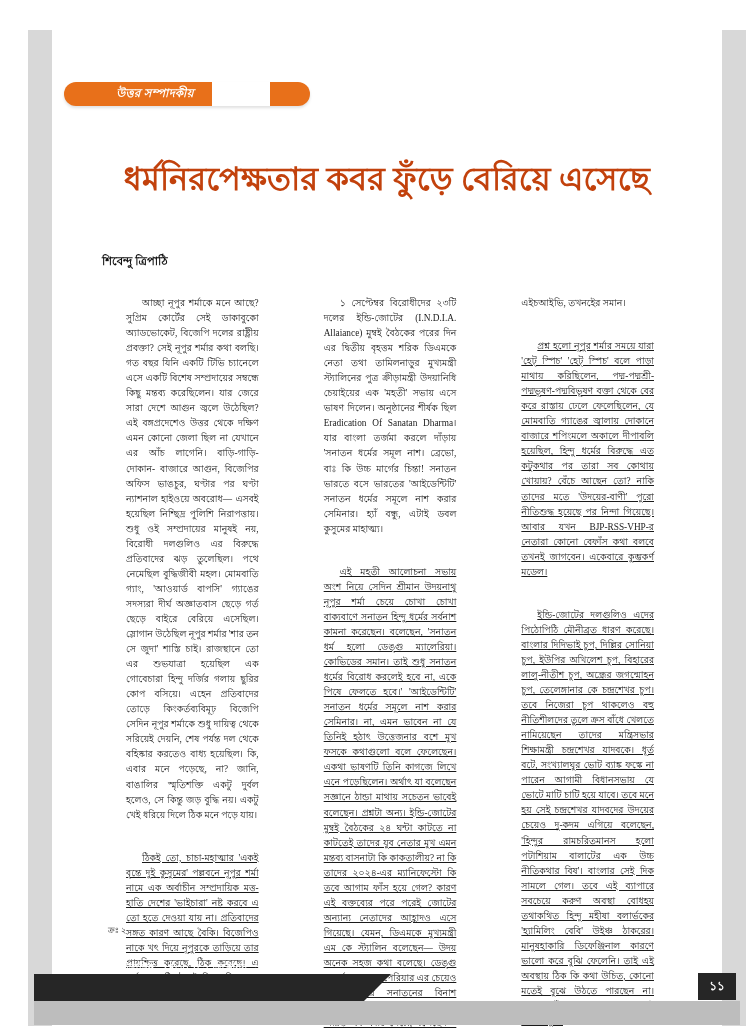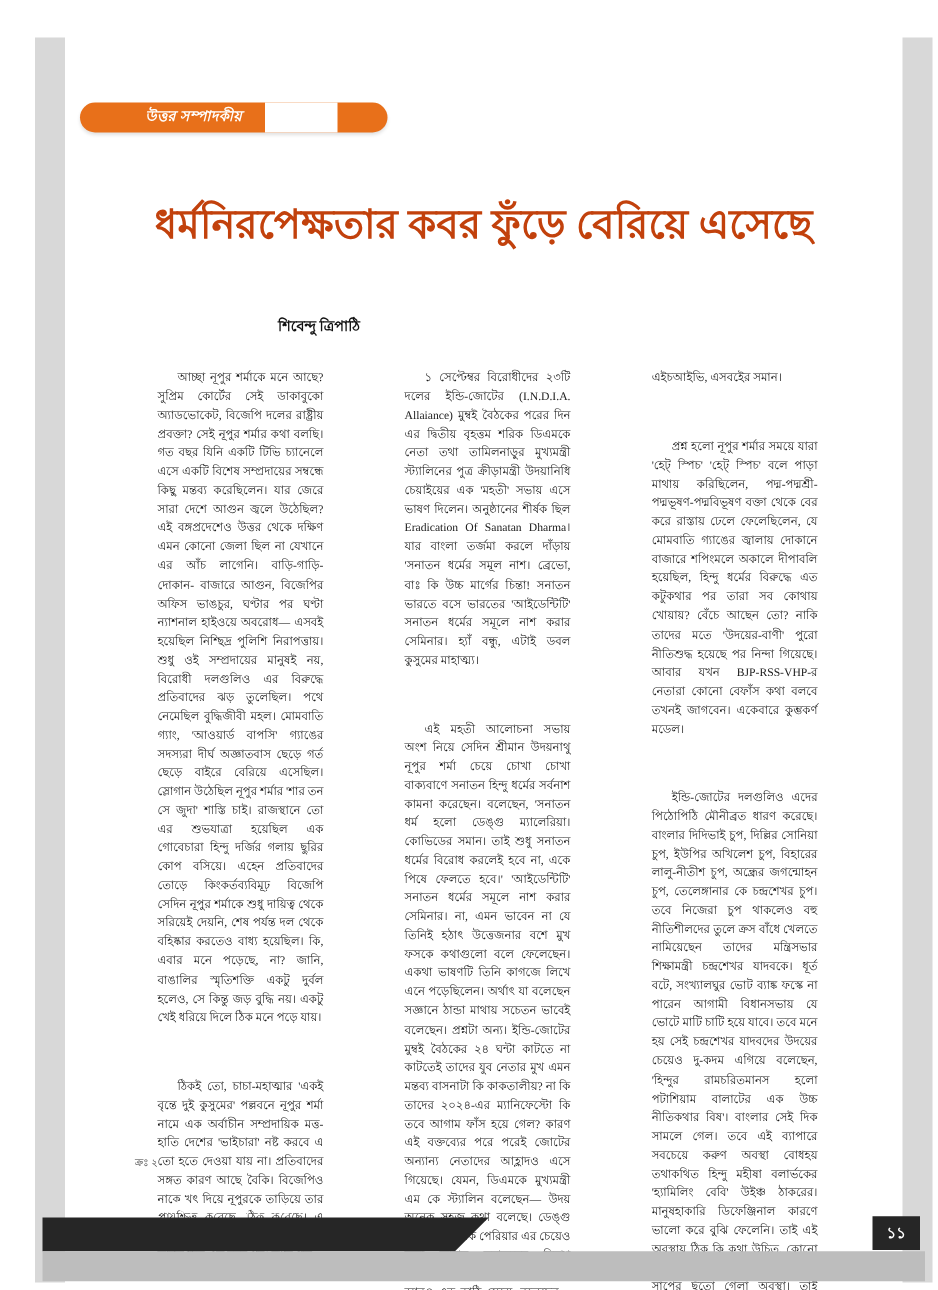--- a/index.html
+++ b/index.html
@@ -81,49 +81,50 @@
     letter-spacing: .2px;
     white-space: nowrap;
   }
 
   
   .byline {
     position: absolute;
     left: 78px;
     top: 229px;
     width: 210px;
-    text-align: right;
+    text-align: left;
     font-size: 11.5px;
     font-weight: bold;
     color: #111111;
   }
 
   
   .columns {
     position: absolute;
     left: 78px;
     top: 248px;
     width: 600px;
     height: 680px;
     display: flex;
     gap: 17px;
     align-items: flex-start;
+    justify-content: flex-end;
   }
   .col {
     width: 189px;
     font-size: 9.3px;
     line-height: 1.62;
     text-align: justify;
     text-justify: inter-word;
     color: #1a1a1a;
     hyphens: none;
   }
   .col p { margin: 0; text-indent: 16px; }
   .col p.no-indent { text-indent: 0; }
-  .col p + p { margin-top: 16px; }
+  .col p + p { margin-top: 4px; text-decoration: underline; }
 
   
   .jump-note {
     position: absolute;
     left: 84px;
     top: 900px;
     font-size: 8px;
     color: #333333;
   }
 
@@ -210,21 +211,21 @@
       <p>আচ্ছা নূপুর শর্মাকে মনে আছে? সুপ্রিম কোর্টের সেই ডাকাবুকো অ্যাডভোকেট, বিজেপি দলের রাষ্ট্রীয় প্রবক্তা? সেই নূপুর শর্মার কথা বলছি। গত বছর যিনি একটি টিভি চ্যানেলে এসে একটি বিশেষ সম্প্রদায়ের সম্বন্ধে কিছু মন্তব্য করেছিলেন। যার জেরে সারা দেশে আগুন জ্বলে উঠেছিল? এই বঙ্গপ্রদেশেও উত্তর থেকে দক্ষিণ এমন কোনো জেলা ছিল না যেখানে এর আঁচ লাগেনি। বাড়ি-গাড়ি-দোকান- বাজারে আগুন, বিজেপির অফিস ভাঙচুর, ঘণ্টার পর ঘণ্টা ন্যাশনাল হাইওয়ে অবরোধ— এসবই হয়েছিল নিশ্ছিদ্র পুলিশি নিরাপত্তায়। শুধু ওই সম্প্রদায়ের মানুষই নয়, বিরোধী দলগুলিও এর বিরুদ্ধে প্রতিবাদের ঝড় তুলেছিল। পথে নেমেছিল বুদ্ধিজীবী মহল। মোমবাতি গ্যাং, 'আওয়ার্ড বাপসি' গ্যাঙের সদস্যরা দীর্ঘ অজ্ঞাতবাস ছেড়ে গর্ত ছেড়ে বাইরে বেরিয়ে এসেছিল। স্লোগান উঠেছিল নূপুর শর্মার 'শার তন সে জুদা' শাস্তি চাই। রাজস্থানে তো এর শুভযাত্রা হয়েছিল এক গোবেচারা হিন্দু দর্জির গলায় ছুরির কোপ বসিয়ে। এহেন প্রতিবাদের তোড়ে কিংকর্তব্যবিমূঢ় বিজেপি সেদিন নূপুর শর্মাকে শুধু দায়িত্ব থেকে সরিয়েই দেয়নি, শেষ পর্যন্ত দল থেকে বহিষ্কার করতেও বাধ্য হয়েছিল। কি, এবার মনে পড়েছে, না? জানি, বাঙালির স্মৃতিশক্তি একটু দুর্বল হলেও, সে কিন্তু জড় বুদ্ধি নয়। একটু খেই ধরিয়ে দিলে ঠিক মনে পড়ে যায়।</p>
       <p>ঠিকই তো, চাচা-মহাত্মার 'একই বৃন্তে দুই কুসুমের' পল্লবনে নূপুর শর্মা নামে এক অর্বাচীন সম্প্রদায়িক মত্ত-হাতি দেশের 'ভাইচারা' নষ্ট করবে এ তো হতে দেওয়া যায় না। প্রতিবাদের সঙ্গত কারণ আছে বৈকি। বিজেপিও নাকে খৎ দিয়ে নূপুরকে তাড়িয়ে তার প্রায়শ্চিত্ত করেছে, ঠিক করেছে। এ পর্যন্ত সব ঠিকঠাকই ছিল। কিন্তু ছন্দ কাটল ঠিক এক বছর পর। যখন গত</p>
     </div>
 
     <div class="col">
       <p>১ সেপ্টেম্বর বিরোধীদের ২৩টি দলের ইন্ডি-জোটের (I.N.D.I.A. Allaiance) মুম্বই বৈঠকের পরের দিন এর দ্বিতীয় বৃহত্তম শরিক ডিএমকে নেতা তথা তামিলনাড়ুর মুখ্যমন্ত্রী স্ট্যালিনের পুত্র ক্রীড়ামন্ত্রী উদয়ানিধি চেয়াইয়ের এক 'মহতী' সভায় এসে ভাষণ দিলেন। অনুষ্ঠানের শীর্ষক ছিল Eradication Of Sanatan Dharma। যার বাংলা তর্জমা করলে দাঁড়ায় 'সনাতন ধর্মের সমূল নাশ। ব্রেভো, বাঃ কি উচ্চ মার্গের চিন্তা! সনাতন ভারতে বসে ভারতের 'আইডেন্টিটি' সনাতন ধর্মের সমূলে নাশ করার সেমিনার। হ্যাঁ বন্ধু, এটাই ডবল কুসুমের মাহাত্ম্য।</p>
       <p>এই মহতী আলোচনা সভায় অংশ নিয়ে সেদিন শ্রীমান উদয়নাথু নূপুর শর্মা চেয়ে চোখা চোখা বাক্যবাণে সনাতন হিন্দু ধর্মের সর্বনাশ কামনা করেছেন। বলেছেন, 'সনাতন ধর্ম হলো ডেঙ্গু ম্যালেরিয়া। কোভিডের সমান। তাই শুধু সনাতন ধর্মের বিরোধ করলেই হবে না, একে পিষে ফেলতে হবে।' 'আইডেন্টিটি' সনাতন ধর্মের সমূলে নাশ করার সেমিনার। না, এমন ভাবেন না যে তিনিই হঠাৎ উত্তেজনার বশে মুখ ফসকে কথাগুলো বলে ফেলেছেন। একথা ভাষণটি তিনি কাগজে লিখে এনে পড়েছিলেন। অর্থাৎ যা বলেছেন সজ্ঞানে ঠান্ডা মাথায় সচেতন ভাবেই বলেছেন। প্রশ্নটা অন্য। ইন্ডি-জোটের মুম্বই বৈঠকের ২৪ ঘন্টা কাটতে না কাটতেই তাদের যুব নেতার মুখ এমন মন্তব্য বাসনাটা কি কাকতালীয়? না কি তাদের ২০২৪-এর ম্যানিফেস্টো কি তবে আগাম ফাঁস হয়ে গেল? কারণ এই বক্তব্যের পরে পরেই জোটের অন্যান্য নেতাদের আহ্লাদও এসে গিয়েছে। যেমন, ডিএমকে মুখ্যমন্ত্রী এম কে স্ট্যালিন বলেছেন— উদয় অনেক সহজ কথা বলেছে। ডেঙ্গু আর্থেদের জনক পেরিয়ার এর চেয়েও কড়া ভাষায় সনাতনের বিনাশ চেয়েছেন। ওই দলেরই যি রাজা আরও এক কাঠি সেক্সে, বলেছেন— সনাতন শুধু ডেঙ্গু ম্যালেরিয়া বা করোনাই নয়, বরং এ হলো</p>
     </div>
 
     <div class="col">
-      <p class="no-indent">এইচআইভি, এসবইের সমান।</p>
+      <p class="no-indent">এইচআইভি, তখনইের সমান।</p>
       <p>প্রশ্ন হলো নূপুর শর্মার সময়ে যারা 'হেট্ স্পিচ' 'হেট্ স্পিচ' বলে পাড়া মাথায় করিছিলেন, পদ্ম-পদ্মশ্রী-পদ্মভূষণ-পদ্মবিভূষণ বক্তা থেকে বের করে রাস্তায় ঢেলে ফেলেছিলেন, যে মোমবাতি গ্যাঙের জ্বালায় দোকানে বাজারে শপিংমলে অকালে দীপাবলি হয়েছিল, হিন্দু ধর্মের বিরুদ্ধে এত কটুকথার পর তারা সব কোথায় খোয়ায়? বেঁচে আছেন তো? নাকি তাদের মতে 'উদয়ের-বাণী' পুরো নীতিশুদ্ধ হয়েছে পর নিন্দা গিয়েছে। আবার যখন BJP-RSS-VHP-র নেতারা কোনো বেফাঁস কথা বলবে তখনই জাগবেন। একেবারে কুম্ভকর্ণ মডেল।</p>
       <p>ইন্ডি-জোটের দলগুলিও এদের পিঠোপিঠি মৌনীব্রত ধারণ করেছে। বাংলার দিদিভাই চুপ, দিল্লির সোনিয়া চুপ, ইউপির অখিলেশ চুপ, বিহারের লালু-নীতীশ চুপ, অন্ধ্রের জগন্মোহন চুপ, তেলেঙ্গানার কে চন্দ্রশেখর চুপ। তবে নিজেরা চুপ থাকলেও বহু নীতিশীলদের তুলে ক্রস বাঁধে খেলতে নামিয়েছেন তাদের মন্ত্রিসভার শিক্ষামন্ত্রী চন্দ্রশেখর যাদবকে। ধূর্ত বটে, সংখ্যালঘুর ভোট ব্যাঙ্ক ফস্কে না পারেন আগামী বিধানসভায় যে ভোটে মাটি চাটি হয়ে যাবে। তবে মনে হয় সেই চন্দ্রশেখর যাদবদের উদয়ের চেয়েও দু-কদম এগিয়ে বলেছেন, 'হিন্দুর রামচরিতমানস হলো পটাশিয়াম বালাটের এক উচ্চ নীতিকথার বিষ'। বাংলার সেই দিক সামলে গেল। তবে এই ব্যাপারে সবচেয়ে করুণ অবস্থা বোধহয় তথাকথিত হিন্দু মহীষা বলার্ভকের 'হ্যামিলিং বেবি' উইঞ্চ ঠাকরের। মানুষহাকারি ডিফেঞ্জিনাল কারণে ভালো করে বুঝি ফেলেনি। তাই এই অবস্থায় ঠিক কি কথা উচিত, কোনো মতেই বুঝে উঠতে পারছেন না। সাপের ছুঁতো গেলা অবস্থা। তাই তিনিও চুপ।</p>
     </div>
 
   </div>
 
   <div class="jump-note">ক্রঃ ২</div>
 
   <div class="footer">
     <span class="footer-text">স্বস্তিকা ।।  ১৪ আশ্বিন- ১৪৩০ ।। ২ অক্টোবর- ২০২৩</span>

